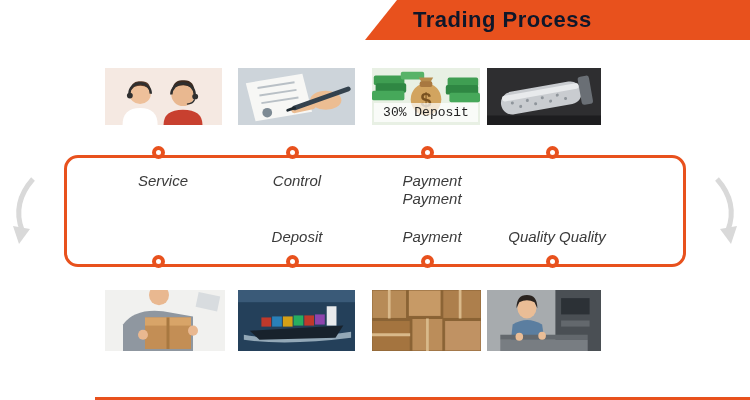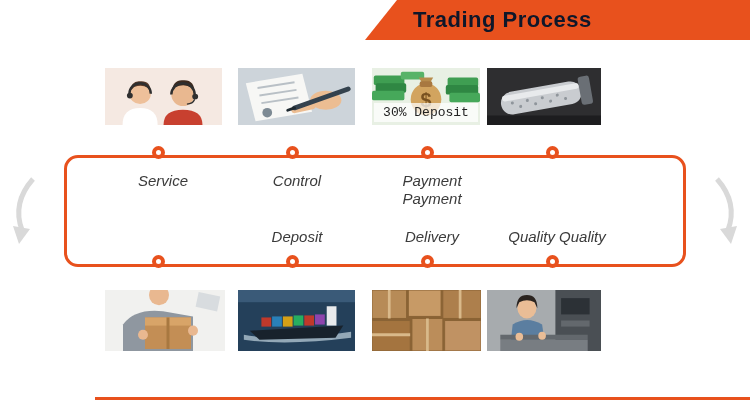--- a/index.html
+++ b/index.html
@@ -133,21 +133,21 @@
   <div class="node" style="left:152px;top:146px"></div>
   <div class="node" style="left:286px;top:146px"></div>
   <div class="node" style="left:421px;top:146px"></div>
   <div class="node" style="left:546px;top:146px"></div>
 
   <div class="step-label" style="left:108px;top:172px;width:110px">Service</div>
   <div class="step-label" style="left:242px;top:172px;width:110px">Control</div>
   <div class="step-label" style="left:392px;top:172px;width:80px">Payment Payment</div>
 
   <div class="step-label" style="left:242px;top:228px;width:110px">Deposit</div>
-  <div class="step-label" style="left:377px;top:228px;width:110px">Delivery</div>
+  <div class="step-label" style="left:377px;top:228px;width:110px">Payment</div>
   <div class="step-label" style="left:492px;top:228px;width:130px">Quality Quality</div>
 
   <div class="node" style="left:152px;top:255px"></div>
   <div class="node" style="left:286px;top:255px"></div>
   <div class="node" style="left:421px;top:255px"></div>
   <div class="node" style="left:546px;top:255px"></div>
 
   <div class="side-arrow" style="left:8px;top:174px;width:30px;height:74px">
     <svg viewBox="0 0 30 74" width="30" height="74">
       <path d="M25 5 C10 22 8 40 14 56" stroke="#d9d9d9" stroke-width="5" fill="none"></path>

